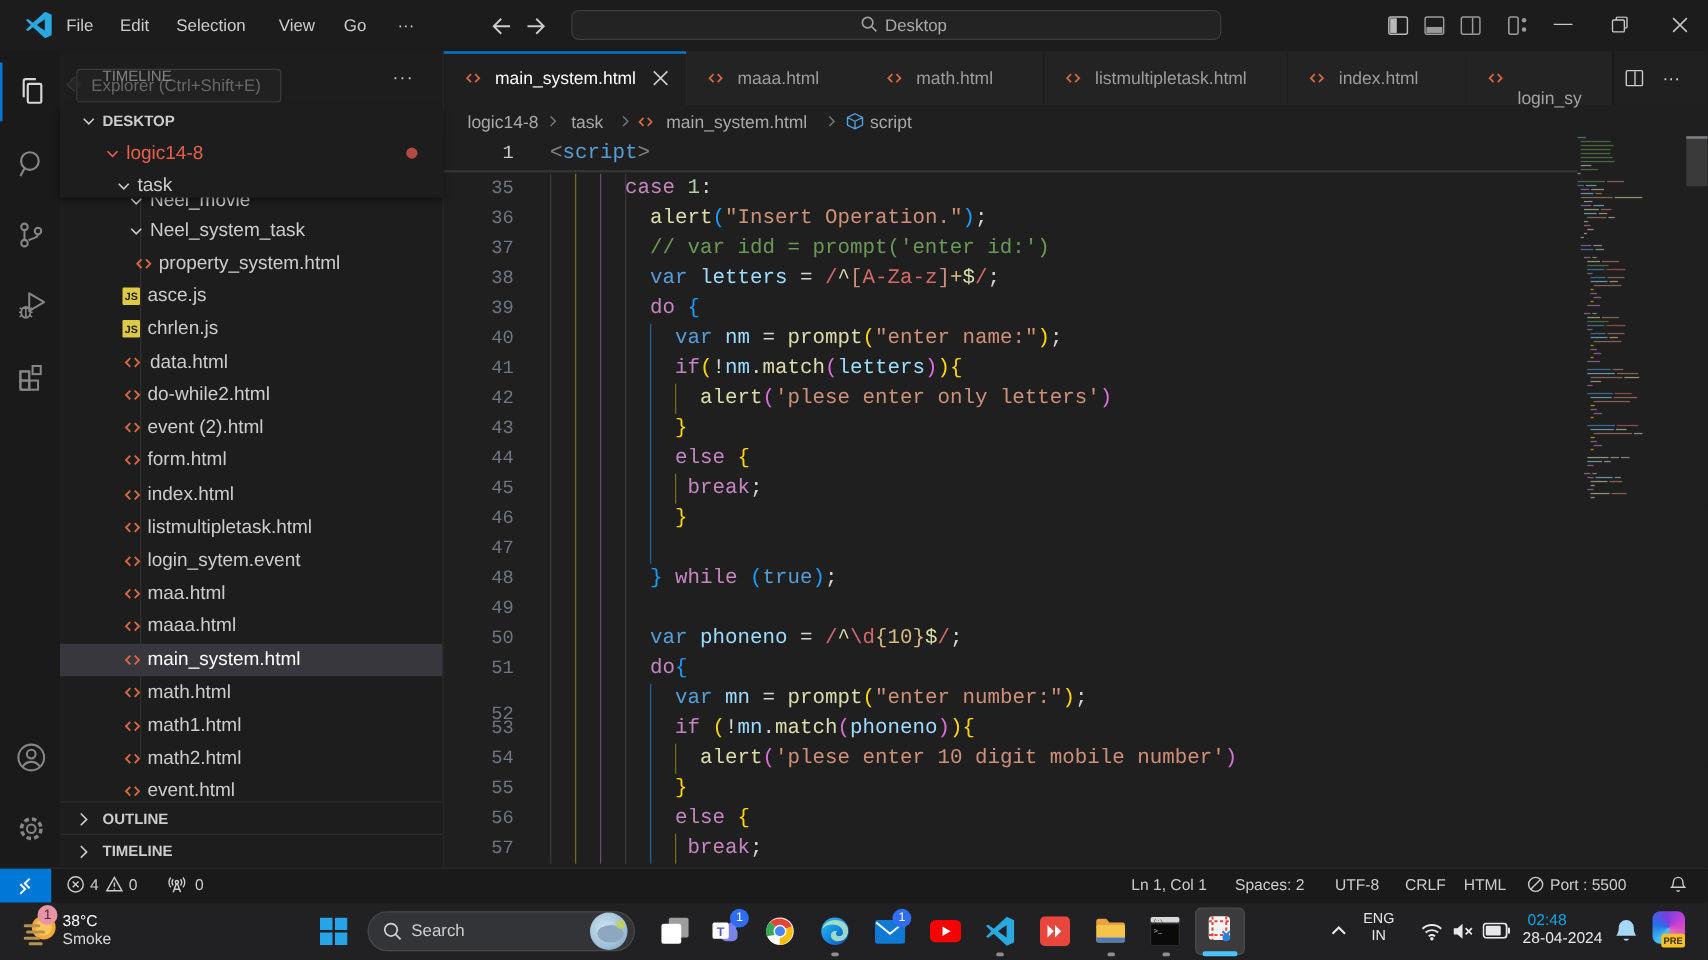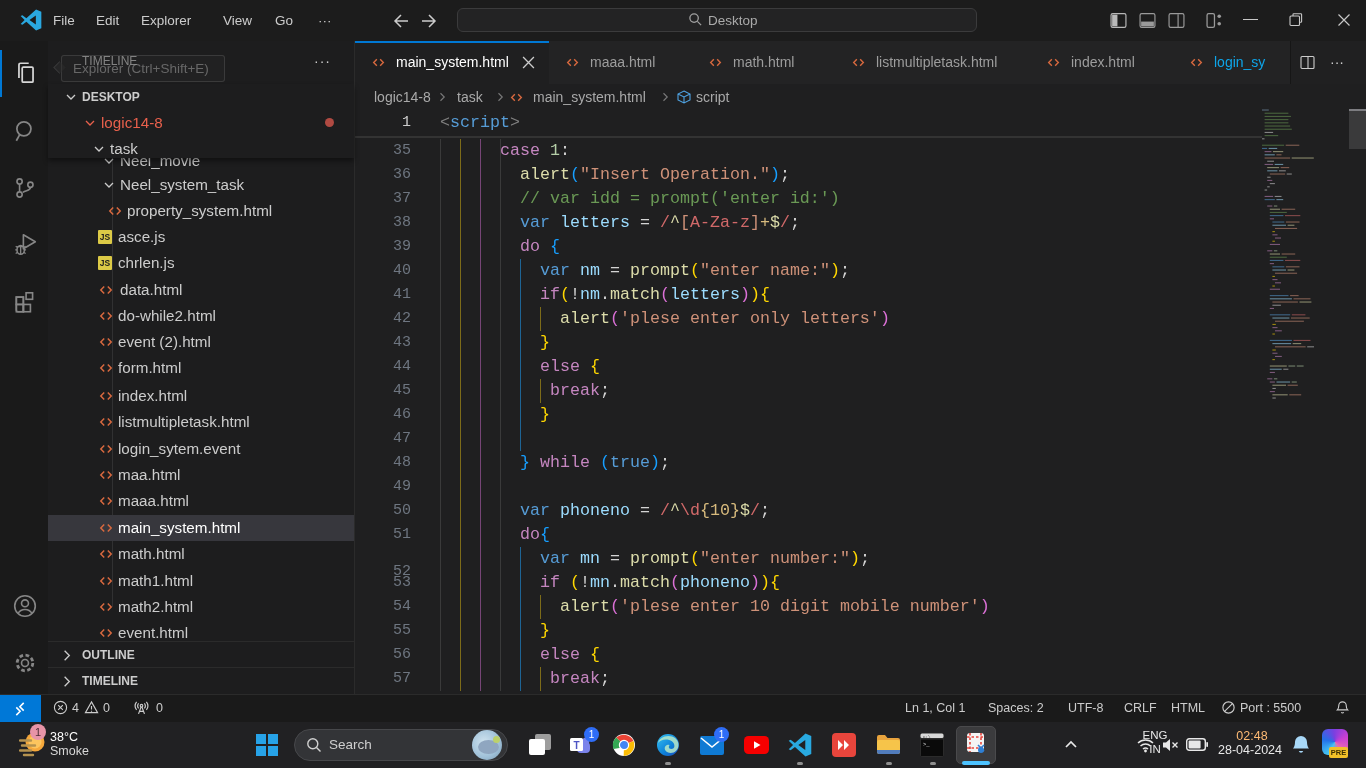--- a/index.html
+++ b/index.html
@@ -19,21 +19,21 @@
 <div class="abs" style="left:355px;top:84px;width:1011px;height:610px;background:#1f1f20"></div>
 <div class="abs" style="left:0;top:41px;width:48px;height:653px;background:#1a1a1a"></div>
 <div class="abs" style="left:48px;top:41px;width:307px;height:653px;background:#1d1d1e;border-right:1px solid #2b2b2b"></div>
 <div class="abs" style="left:0;top:694px;width:1366px;height:28px;background:#1a1a1a;border-top:1px solid #2b2b2b"></div>
 <div class="abs" style="left:0;top:722px;width:1366px;height:46px;background:#212123"></div>
 <svg class="abs" style="left:20px;top:9px" width="22" height="22" viewBox="0 0 100 100">
     <path fill="#2aa8e0" fill-rule="evenodd" d="M73 2 L29 42 11 28 3 32 21 50 3 68 11 72 29 58 73 98 97 87 V13 Z M72 29 V71 L43 50 Z"></path>
   </svg>
 <div class="menu" style="left:53px">File</div>
 <div class="menu" style="left:96px">Edit</div>
-<div class="menu" style="left:141px">Explorer</div>
+<div class="menu" style="left:141px">Selection</div>
 <div class="menu" style="left:223px">View</div>
 <div class="menu" style="left:275px">Go</div>
 <div class="menu" style="left:318px">···</div>
 <svg class="abs" style="left:390px;top:11px" width="20" height="20" viewBox="0 0 20 20">
     <path d="M11 4l-6 6 6 6M5 10h13" stroke="#cccccc" stroke-width="1.5" fill="none"></path>
   </svg>
 <svg class="abs" style="left:420px;top:11px" width="20" height="20" viewBox="0 0 20 20">
     <path d="M9 4l6 6-6 6M2 10h13" stroke="#cccccc" stroke-width="1.5" fill="none"></path>
   </svg>
 <div class="abs" style="left:457px;top:8px;width:520px;height:24px;background:#232324;border:1px solid #3b3b3c;border-radius:6px"></div>
@@ -103,21 +103,21 @@
     <svg style="position:absolute;left:17px;top:15px" width="13" height="13" viewBox="0 0 14 14">
       <path d="M5.2 3.5L1.8 7l3.4 3.5M8.8 3.5L12.2 7 8.8 10.5" stroke="#d8693f" stroke-width="1.5" fill="none"></path>
     </svg>
     <div style="position:absolute;left:41px;top:0;height:43px;line-height:43px;color:#9d9d9d">index.html</div>
   </div>
 <div class="abs" style="left:1173px;top:41px;width:1px;height:43px;background:#161616"></div>
 <div class="tab" style="left:1173px;width:117px;background:#232324">
     <svg style="position:absolute;left:17px;top:15px" width="13" height="13" viewBox="0 0 14 14">
       <path d="M5.2 3.5L1.8 7l3.4 3.5M8.8 3.5L12.2 7 8.8 10.5" stroke="#d8693f" stroke-width="1.5" fill="none"></path>
     </svg>
-    <div style="position:absolute;left:41px;top:0;height:43px;line-height:43px;color:#0ea5e9">login_sy</div>
+    <div style="position:absolute;left:41px;top:16px;height:43px;line-height:43px;color:#a3a3a3">login_sy</div>
   </div>
 <div class="abs" style="left:1290px;top:41px;width:1px;height:43px;background:#161616"></div>
 <svg class="abs" style="left:1300px;top:55px" width="16" height="16" viewBox="0 0 16 16">
     <rect x="1" y="1.5" width="13" height="12" rx="1" stroke="#cccccc" stroke-width="1.1" fill="none"></rect>
     <path d="M8 2v11" stroke="#cccccc" stroke-width="1.1"></path>
   </svg>
 <div class="abs" style="left:1330px;top:41px;height:43px;line-height:43px;color:#cccccc;font-size:14px">···</div>
 <div style="top:84px;height:26px;line-height:26px;color:#a9a9a9;font-size:14px;position:absolute;left:374px">logic14-8</div>
 <svg class="abs" style="left:436px;top:91px" width="12" height="12" viewBox="0 0 16 16">
     <path d="M6 3l5 5-5 5" stroke="#7a7a7a" stroke-width="1.5" fill="none"></path>
@@ -618,33 +618,33 @@
 <svg class="abs" style="left:964px;top:731px" width="25" height="25" viewBox="0 0 25 25">
     <rect x="3" y="2" width="17" height="19" rx="3" fill="#f4f4f4"></rect>
     <path d="M6 2v19M3 6h17M3 17h17M17 2v19" stroke="#e8453c" stroke-width="1.6" stroke-dasharray="2.5 2"></path>
     <circle cx="17" cy="19" r="3" fill="#2e7fd4"></circle>
     <path d="M14 14l6 6M20 14l-3.5 3.5" stroke="#2e7fd4" stroke-width="1.6"></path>
   </svg>
 <div class="abs" style="left:962px;top:761px;width:28px;height:3.5px;border-radius:2px;background:#4cc2ff"></div>
 <svg class="abs" style="left:1064px;top:739px" width="14" height="12" viewBox="0 0 14 12">
     <path d="M2 8l5-5 5 5" stroke="#e8e8e8" stroke-width="1.7" fill="none"></path>
   </svg>
-<div class="abs" style="left:1140px;top:728px;color:#e8e8e8;font-size:11.5px;text-align:center;width:30px;line-height:14px">ENG<br>IN</div>
+<div class="abs" style="left:1088px;top:728px;color:#e8e8e8;font-size:11.5px;text-align:center;width:30px;line-height:14px">ENG<br>IN</div>
 <svg class="abs" style="left:1136px;top:737px" width="19" height="16" viewBox="0 0 19 16">
     <path d="M2 6a11 11 0 0115 0M4.5 9a7.5 7.5 0 0110 0M7 12a4 4 0 015 0" stroke="#e8e8e8" stroke-width="1.5" fill="none"></path>
     <circle cx="9.5" cy="14" r="1.4" fill="#e8e8e8"></circle>
   </svg>
 <svg class="abs" style="left:1161px;top:737px" width="19" height="16" viewBox="0 0 19 16">
     <path d="M2 5.5h3L9 2v12L5 10.5H2z" fill="#e8e8e8"></path>
     <path d="M11.5 5.5l5 5M16.5 5.5l-5 5" stroke="#e8e8e8" stroke-width="1.4"></path>
   </svg>
 <svg class="abs" style="left:1186px;top:738px" width="22" height="13" viewBox="0 0 22 13">
     <rect x="0.7" y="0.7" width="18.6" height="11.6" rx="2.5" stroke="#e8e8e8" stroke-width="1.4" fill="none"></rect>
     <rect x="2.6" y="2.6" width="12" height="7.8" rx="1" fill="#e8e8e8"></rect>
     <rect x="20.3" y="4" width="1.7" height="5" rx="0.8" fill="#e8e8e8"></rect>
   </svg>
-<div class="abs" style="left:1222px;top:729px;width:60px;text-align:center;color:#fdba74;font-size:12.5px">02:48</div>
+<div class="abs" style="left:1222px;top:729px;width:60px;text-align:left;color:#0ea5e9;font-size:12.5px">02:48</div>
 <div class="abs" style="left:1207px;top:743px;width:75px;text-align:right;color:#e8e8e8;font-size:12.5px">28-04-2024</div>
 <svg class="abs" style="left:1291px;top:734px" width="20" height="22" viewBox="0 0 20 22">
     <path d="M10 2a6 6 0 016 6c0 4.5 2 6.5 2 6.5H2S4 12.5 4 8a6 6 0 016-6z" fill="#a8d8f8"></path>
     <path d="M7.8 17a2.3 2.3 0 004.4 0z" fill="#a8d8f8"></path>
   </svg>
 <div class="abs" style="left:1322px;top:729px;width:26px;height:26px;border-radius:6px;background:conic-gradient(from 210deg,#45c5f2,#2370e8,#7a3fe0,#c93fd4,#e86ab0,#45c5f2)"></div>
 <div class="abs" style="left:1329px;top:747px;width:19px;height:11px;background:#f2c028;border-radius:2px;color:#3a2d00;font-size:7.5px;font-weight:700;text-align:center;line-height:11px">PRE</div>
 </body></html>

